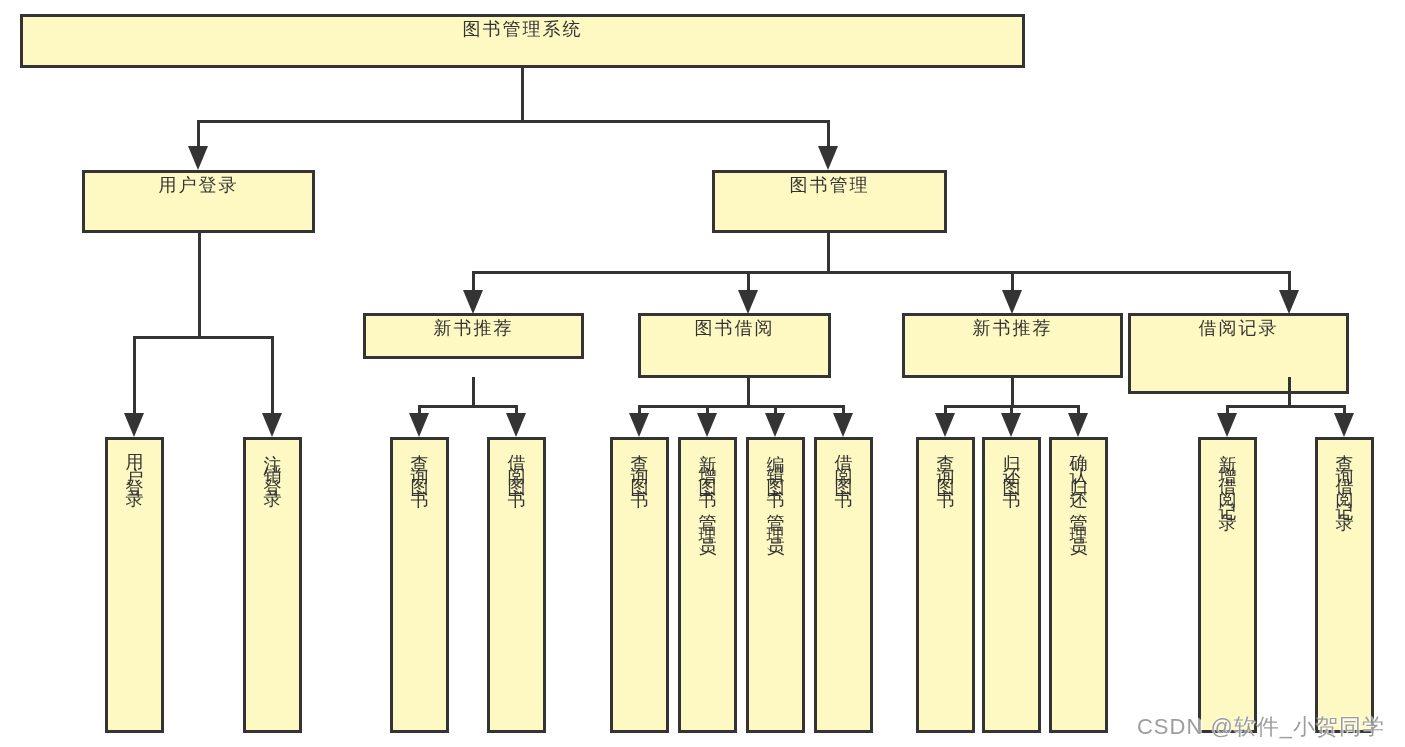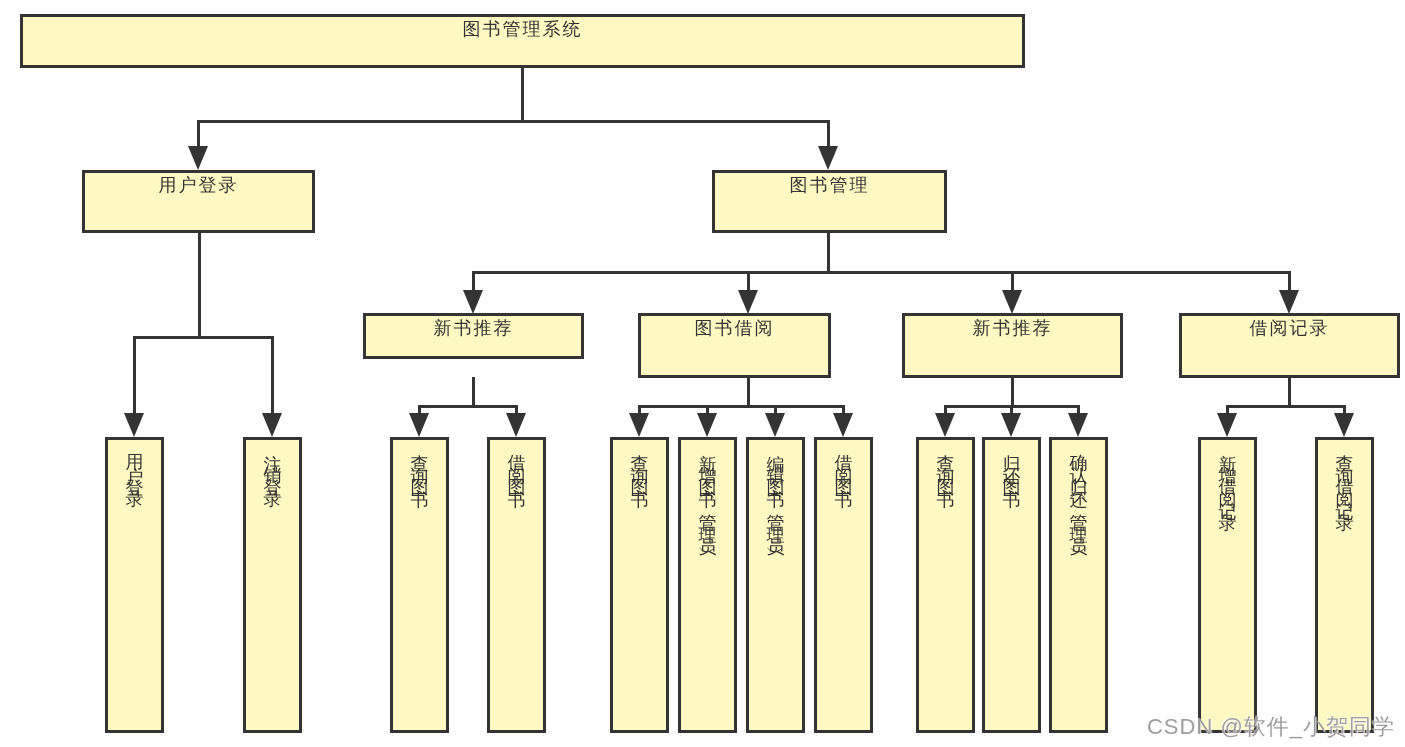--- a/index.html
+++ b/index.html
@@ -39,21 +39,21 @@
   .hline{position:absolute;height:3px;background:#343434;}
   .arrow{
     position:absolute;width:0;height:0;
     border-left:10px solid transparent;
     border-right:10px solid transparent;
     border-top:24px solid #343434;
   }
   
   .watermark{
     position:absolute;
-    right:10px;bottom:5px;
+    right:20px;bottom:5px;
     font-size:22px;
     color:#9d9d9d;
     text-shadow:1px 1px 1px rgba(255,255,255,0.95), -1px -1px 1px rgba(255,255,255,0.6);
     letter-spacing:1px;
     z-index:5;
     white-space:nowrap;
   }
 </style>
 </head>
 <body>
@@ -98,21 +98,21 @@
 
   <div class="box hbox" style="left:363px;top:313px;width:221px;height:46px">
     <span>新书推荐</span>
   </div>
   <div class="box hbox" style="left:638px;top:313px;width:193px;height:65px">
     <span>图书借阅</span>
   </div>
   <div class="box hbox" style="left:902px;top:313px;width:221px;height:65px">
     <span>新书推荐</span>
   </div>
-  <div class="box hbox" style="left:1179px;top:313px;width:221px;height:65px">
+  <div class="box hbox" style="left:1128px;top:313px;width:221px;height:81px">
     <span>借阅记录</span>
   </div>
 
   <div class="vline" style="left:472px;top:377px;height:31px"></div>
   <div class="hline" style="left:418px;top:405px;width:100px"></div>
   <div class="vline" style="left:418px;top:405px;height:12px"></div>
   <div class="arrow" style="left:409px;top:413px"></div>
   <div class="vline" style="left:515px;top:405px;height:12px"></div>
   <div class="arrow" style="left:506px;top:413px"></div>
 

